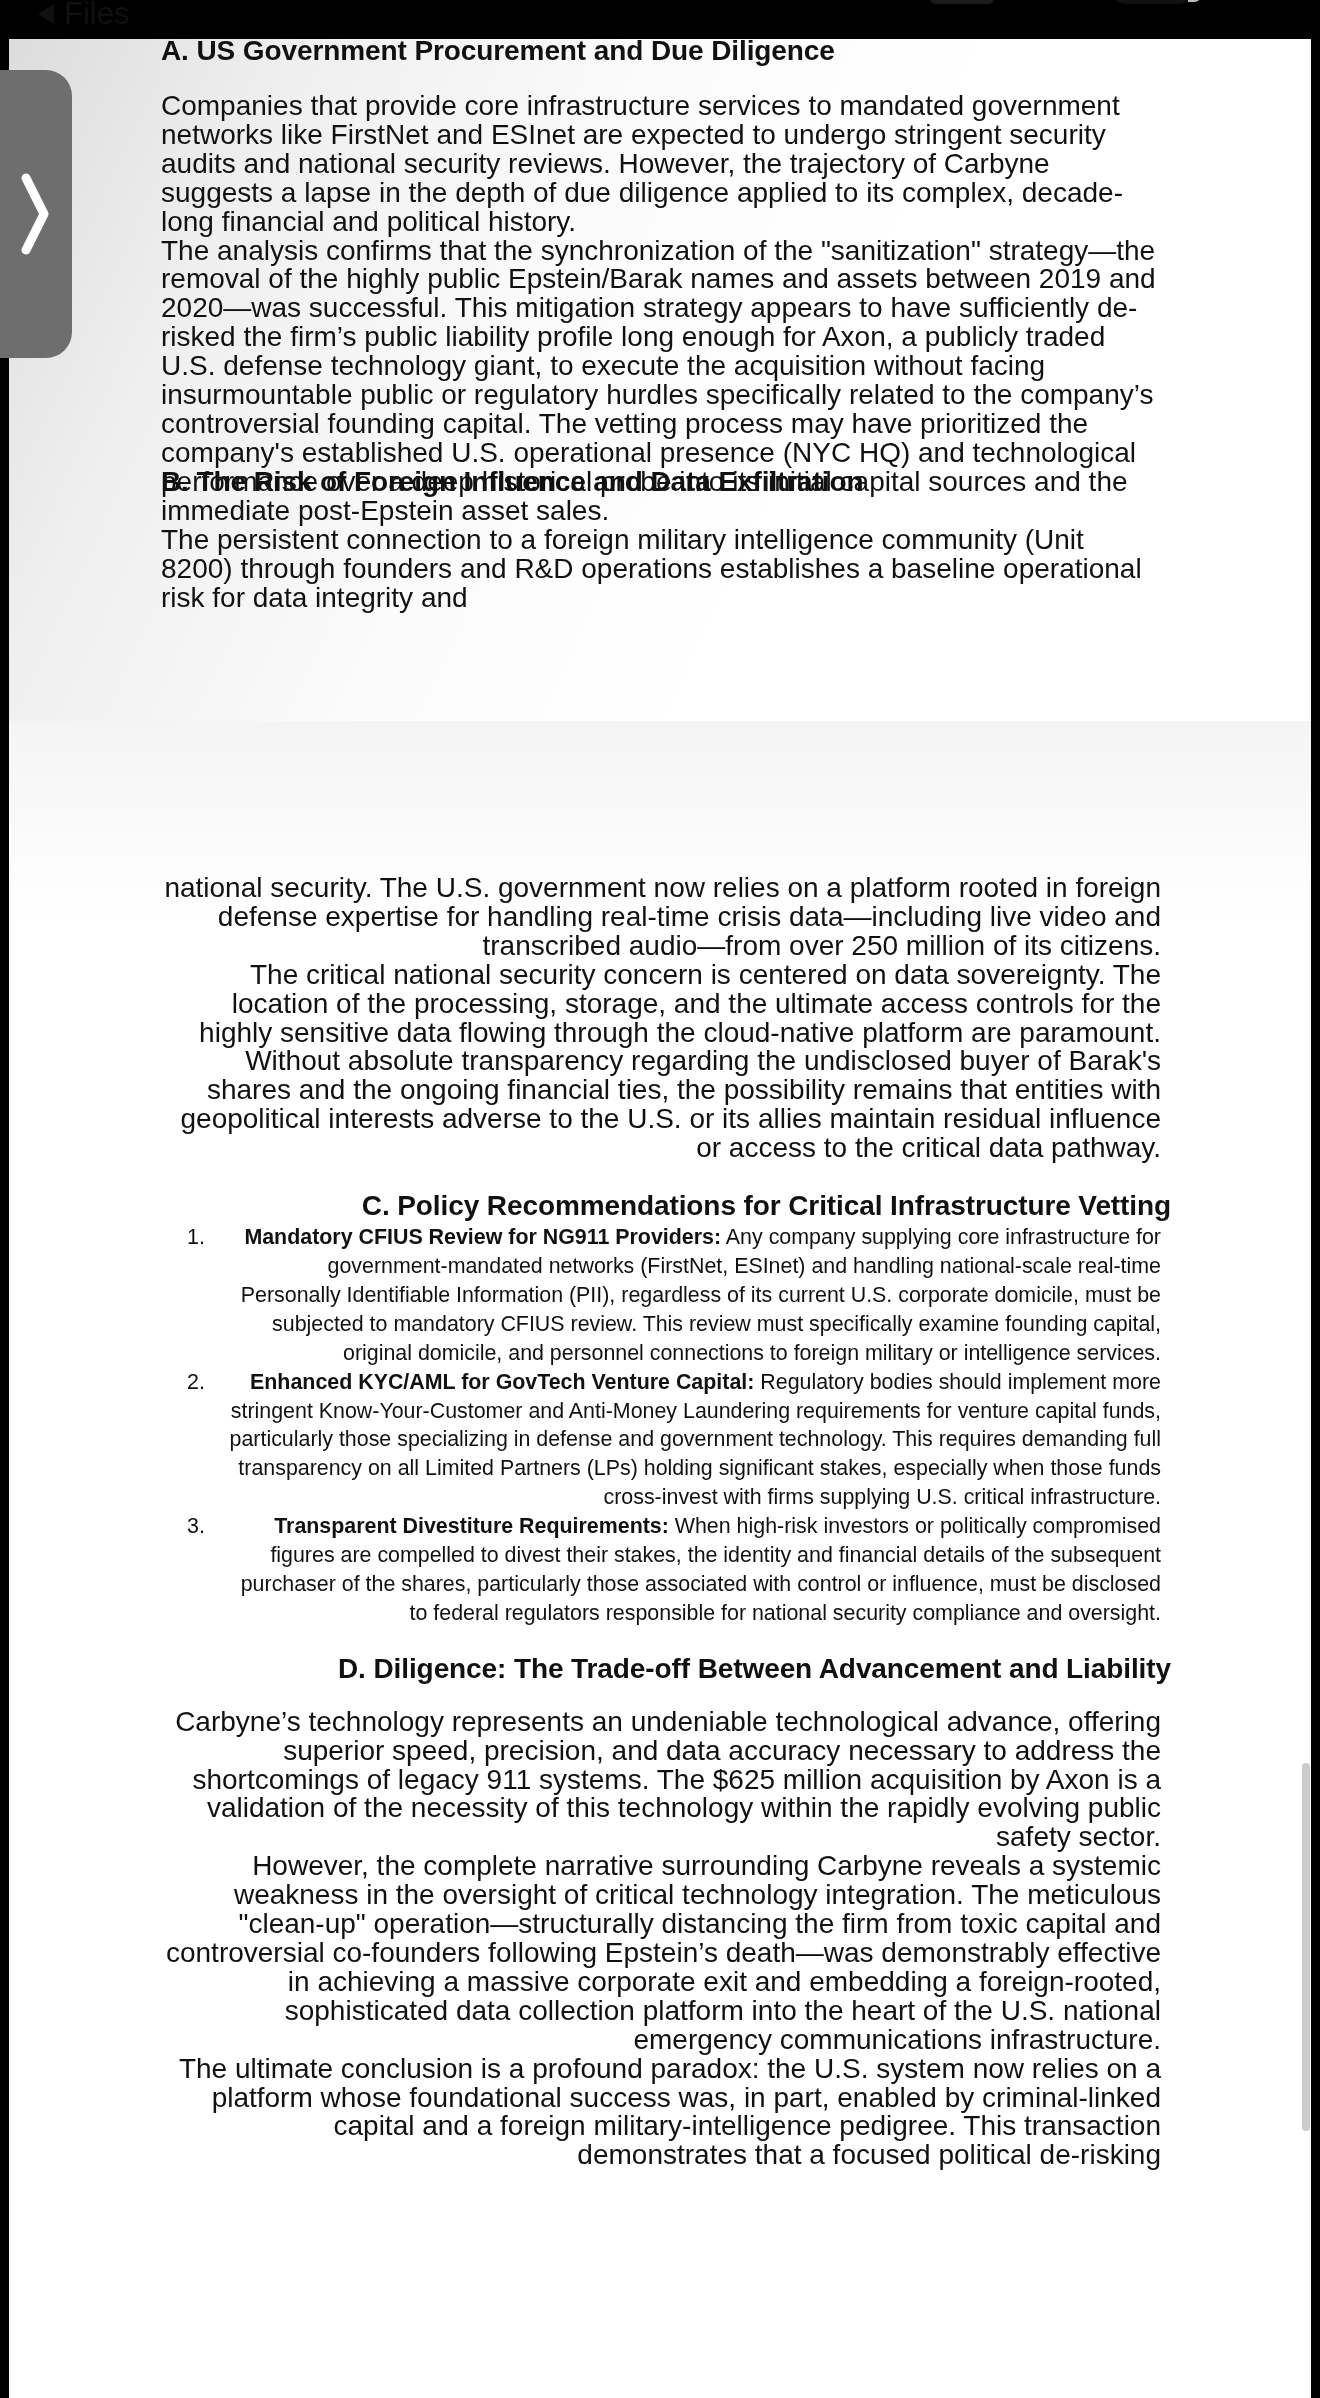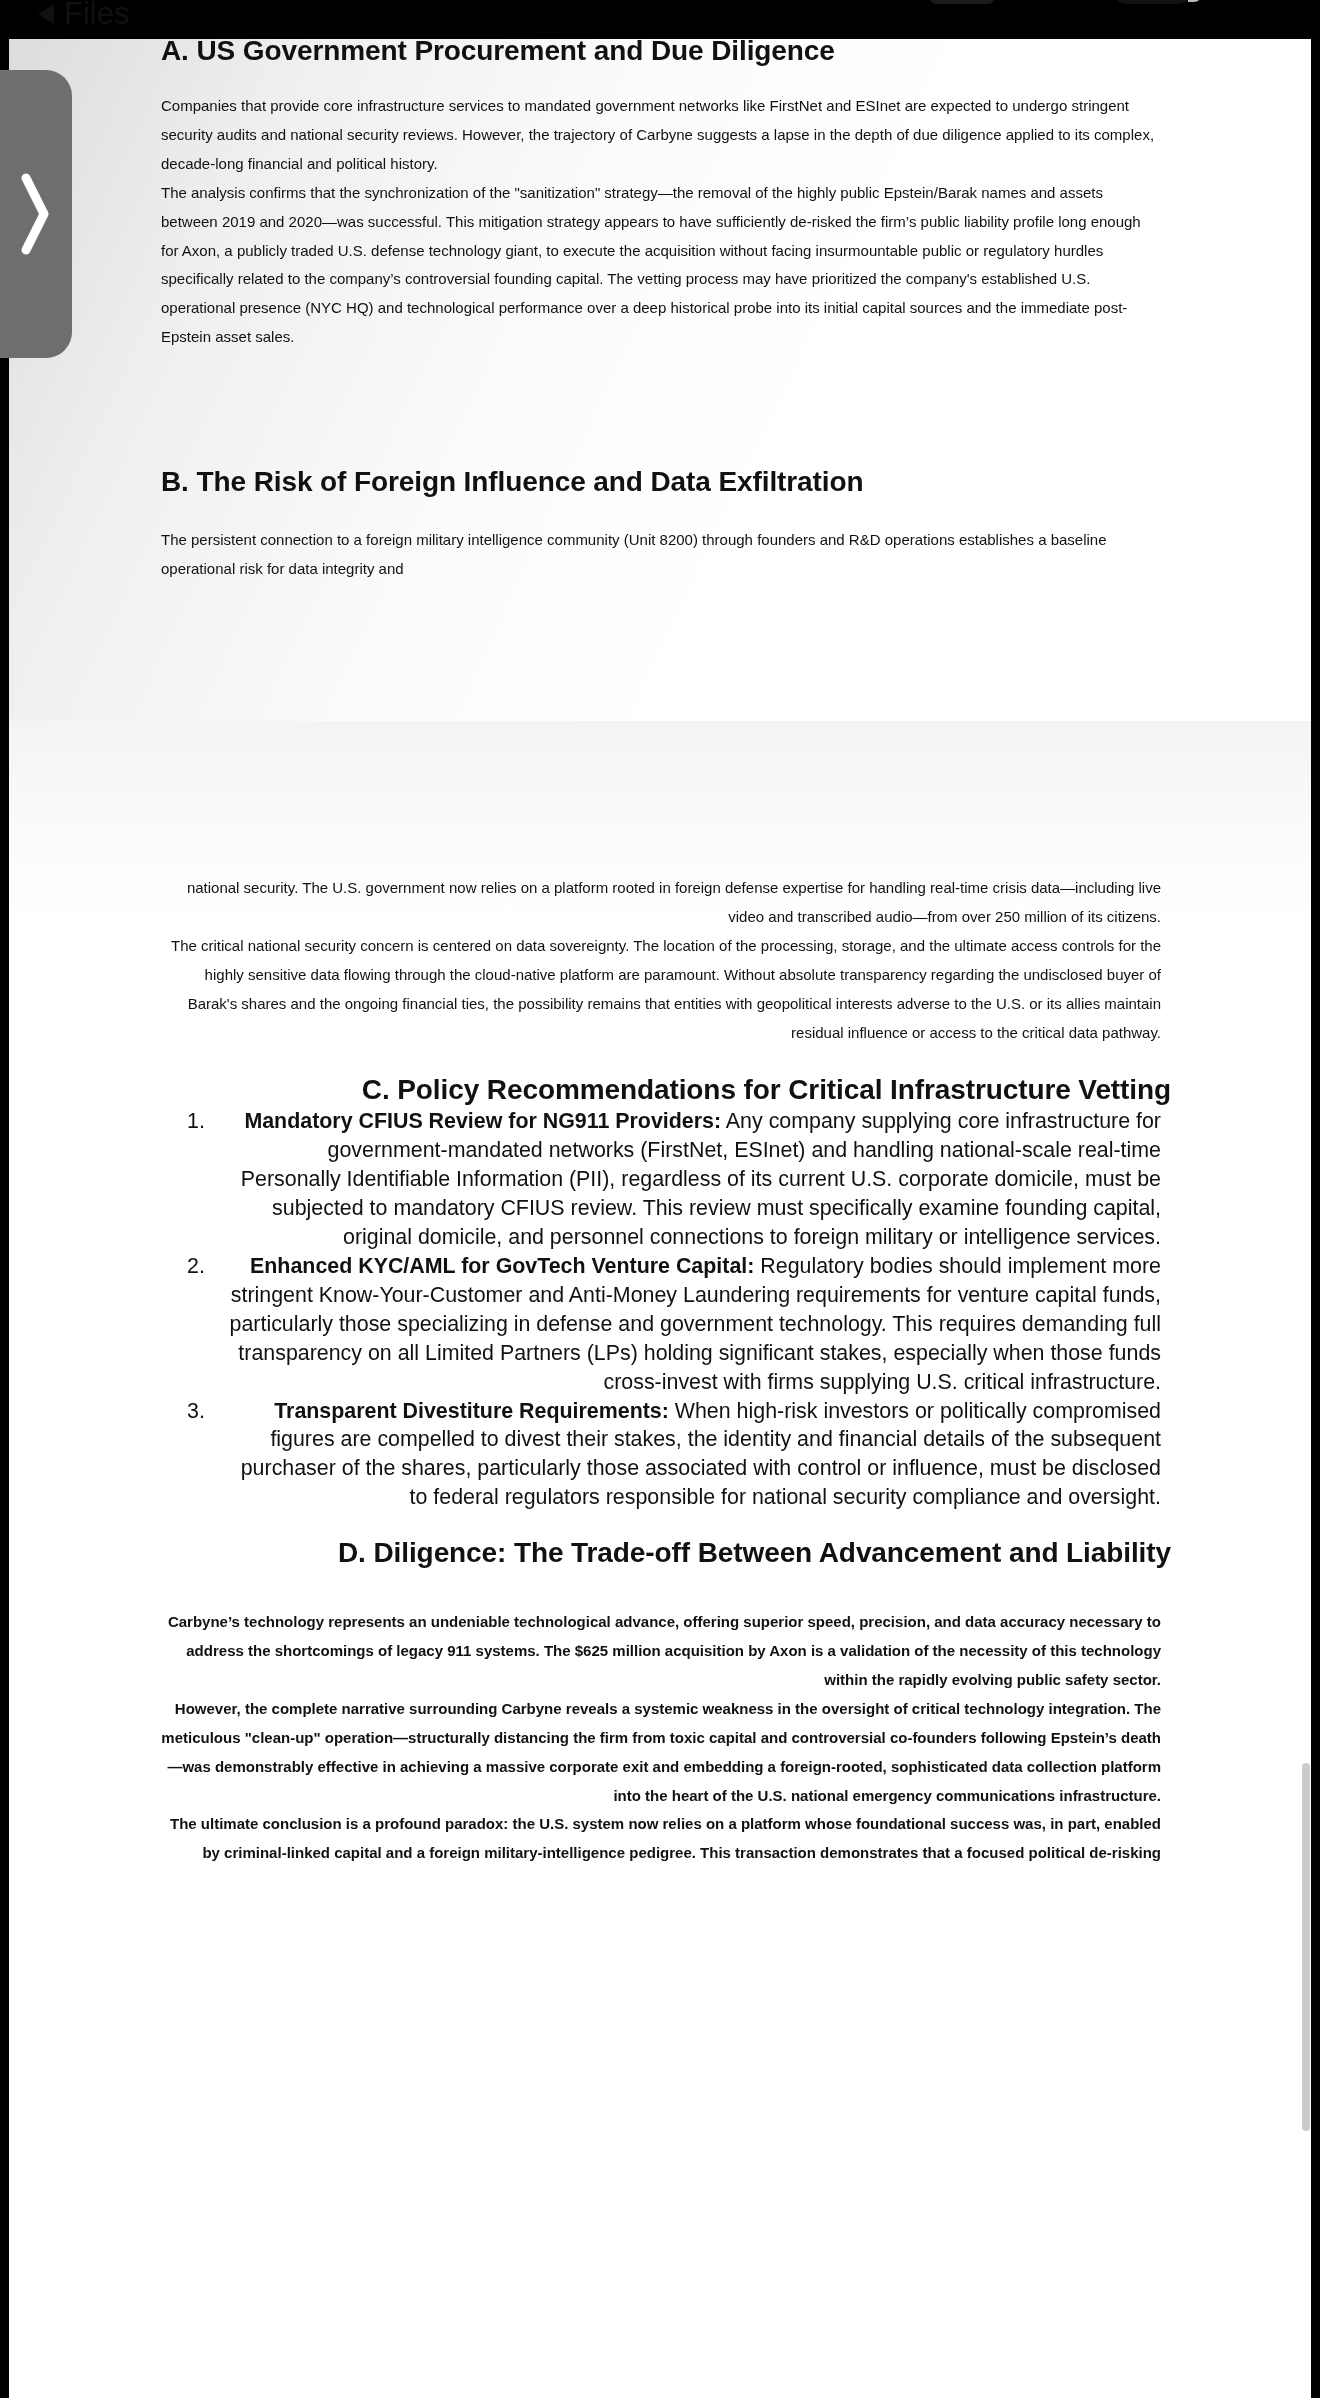--- a/index.html
+++ b/index.html
@@ -14,21 +14,21 @@
   }
   #page-top { top:13px; height:728px;
     background:linear-gradient(115deg,#dcdcdc 0%,#efefef 18%,#fbfbfb 40%,#ffffff 60%);
     margin-top:26px;
   }
   #page-bottom { top:721px; height:2090px;
     background:linear-gradient(180deg,#f4f4f4 0px,#fbfbfb 120px,#ffffff 200px);
     text-align:right;
   }
   .content { position:absolute; left:152px; width:1010px; }
-  p, .para { margin:0; font-size:15px; line-height:28.9px; }
+  p, .para { margin:0; font-size:28px; line-height:28.9px; }
   h2 { margin:0; font-size:28px; font-weight:bold; line-height:34px; letter-spacing:-0.1px; }
   ol { margin:0; padding:0; list-style:none; }
   ol li { position:relative; padding-left:63px; font-size:21.4px; line-height:28.9px; }
   ol li .num { position:absolute; left:26px; top:0; }
   ol li b { font-weight:bold; }
 
   
   .files-back {
     position:absolute; left:38px; top:-4px; font-size:31px; line-height:36px; color:#111;
     display:flex; align-items:center; gap:6px;
@@ -83,21 +83,21 @@
       </li>
       <li>
         <span class="num">2.</span><b>Enhanced KYC/AML for GovTech Venture Capital:</b><span> Regulatory bodies should implement more stringent Know-Your-Customer and Anti-Money Laundering requirements for venture capital funds, particularly those specializing in defense and government technology. This requires demanding full transparency on all Limited Partners (LPs) holding significant stakes, especially when those funds cross-invest with firms supplying U.S. critical infrastructure.</span>
       </li>
       <li>
         <span class="num">3.</span><b>Transparent Divestiture Requirements:</b><span> When high-risk investors or politically compromised figures are compelled to divest their stakes, the identity and financial details of the subsequent purchaser of the shares, particularly those associated with control or influence, must be disclosed to federal regulators responsible for national security compliance and oversight.</span>
       </li>
     </ol>
 
     <h2 style="margin-top:24px; white-space:nowrap;">D. Diligence: The Trade-off Between Advancement and Liability</h2>
-    <div style="margin-top:38px; width:1000px;font-weight:bold;">
+    <div style="margin-top:22px; width:1000px;">
       <p>Carbyne’s technology represents an undeniable technological advance, offering superior speed, precision, and data accuracy necessary to address the shortcomings of legacy 911 systems. The $625 million acquisition by Axon is a validation of the necessity of this technology within the rapidly evolving public safety sector.</p>
       <p>However, the complete narrative surrounding Carbyne reveals a systemic weakness in the oversight of critical technology integration. The meticulous "clean-up" operation—structurally distancing the firm from toxic capital and controversial co-founders following Epstein’s death—was demonstrably effective in achieving a massive corporate exit and embedding a foreign-rooted, sophisticated data collection platform into the heart of the U.S. national emergency communications infrastructure.</p>
       <p>The ultimate conclusion is a profound paradox: the U.S. system now relies on a platform whose foundational success was, in part, enabled by criminal-linked capital and a foreign military-intelligence pedigree. This transaction demonstrates that a focused political de-risking</p>
     </div>
   </div>
 </div>
 
 <div class="files-back">
   <span class="tri"></span>
   <span>Files</span>

